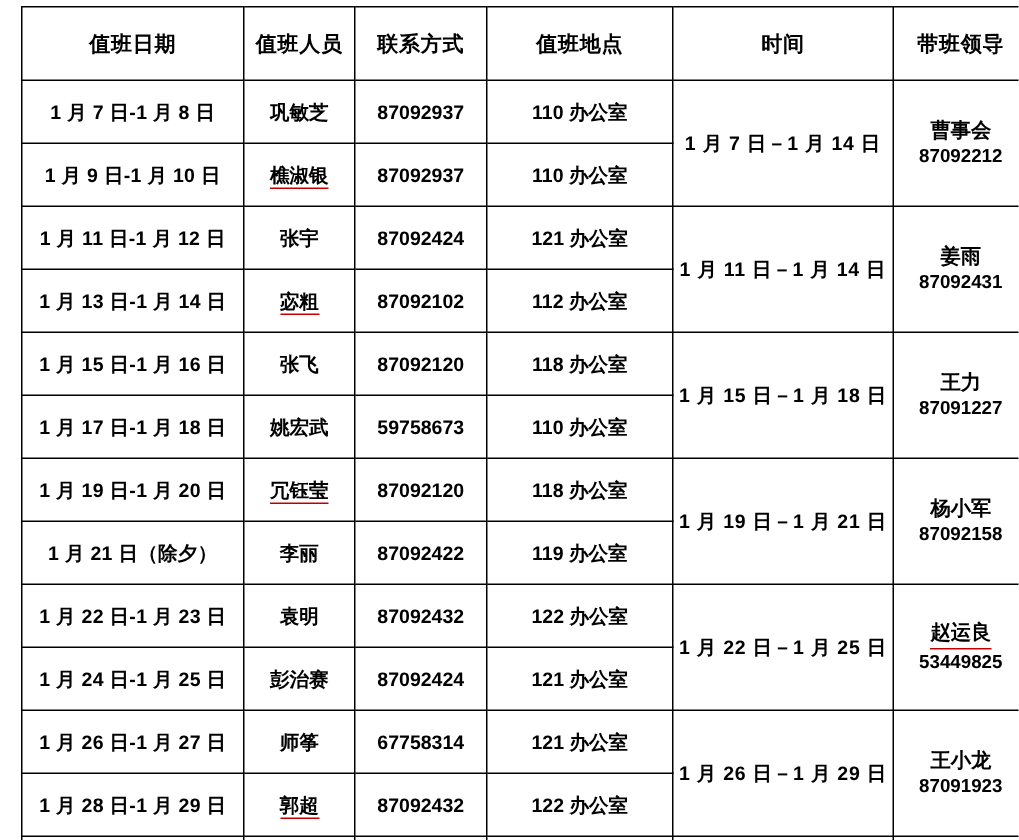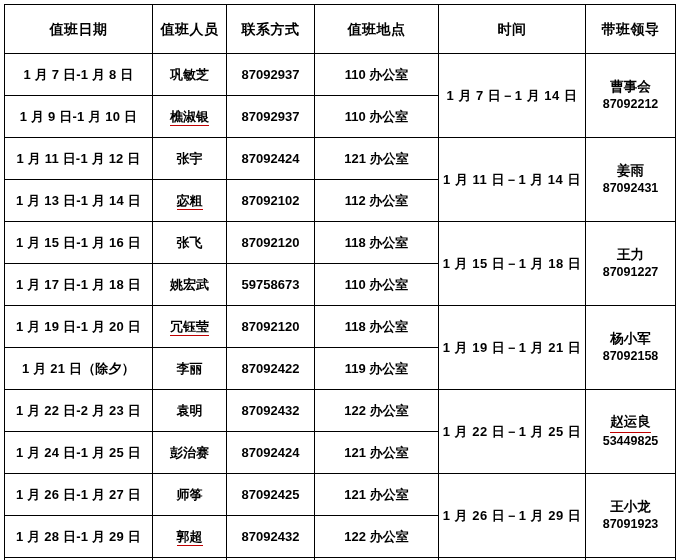--- a/index.html
+++ b/index.html
@@ -11,21 +11,21 @@
     width: 679px;
     height: 560px;
     font-family: "Liberation Sans", sans-serif;
     color: #000000;
     overflow: hidden;
   }
   #sheet {
     width: 679px;
     height: 560px;
     box-sizing: border-box;
-    padding: 4px 4px 0 4px;
+    padding: 4px 4px 0 14px;
   }
   table.duty {
     border-collapse: collapse;
     width: 671px;
     table-layout: fixed;
   }
   table.duty col.c0 { width: 148px; }
   table.duty col.c1 { width: 74px; }
   table.duty col.c2 { width: 88px; }
   table.duty col.c3 { width: 124px; }
@@ -180,40 +180,40 @@
             <span class="lphone">87092158</span>
           </td>
         </tr>
         <tr>
           <td class="date-cell">1 月 21 日（除夕）</td>
           <td class="name-cell">李丽</td>
           <td class="phone-cell">87092422</td>
           <td class="place-cell">119 办公室</td>
         </tr>
         <tr>
-          <td class="date-cell">1 月 22 日-2 月 23 日</td>
+          <td class="date-cell">1 月 22 日-1 月 23 日</td>
           <td class="name-cell">袁明</td>
           <td class="phone-cell">87092432</td>
           <td class="place-cell">122 办公室</td>
           <td class="time-cell" rowspan="2">1 月 22 日－1 月 25 日</td>
           <td class="leader-cell" rowspan="2">
             <span style="display: block;"><span class="lname ul">赵运良</span></span>
             <span class="lphone">53449825</span>
           </td>
         </tr>
         <tr>
           <td class="date-cell">1 月 24 日-1 月 25 日</td>
           <td class="name-cell">彭治赛</td>
           <td class="phone-cell">87092424</td>
           <td class="place-cell">121 办公室</td>
         </tr>
         <tr>
           <td class="date-cell">1 月 26 日-1 月 27 日</td>
           <td class="name-cell">师筝</td>
-          <td class="phone-cell">87092425</td>
+          <td class="phone-cell">67758314</td>
           <td class="place-cell">121 办公室</td>
           <td class="time-cell" rowspan="2">1 月 26 日－1 月 29 日</td>
           <td class="leader-cell" rowspan="2">
             <span class="lname">王小龙</span>
             <span class="lphone">87091923</span>
           </td>
         </tr>
         <tr>
           <td class="date-cell">1 月 28 日-1 月 29 日</td>
           <td class="name-cell"><span class="ul">郭超</span></td>

